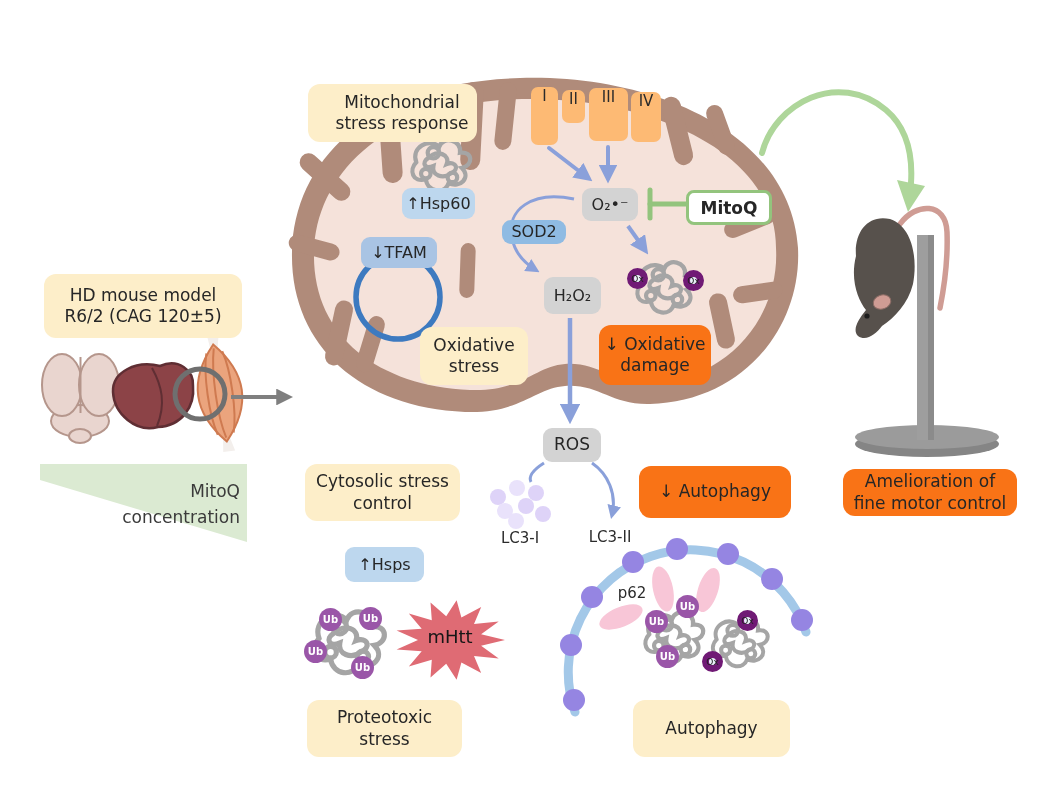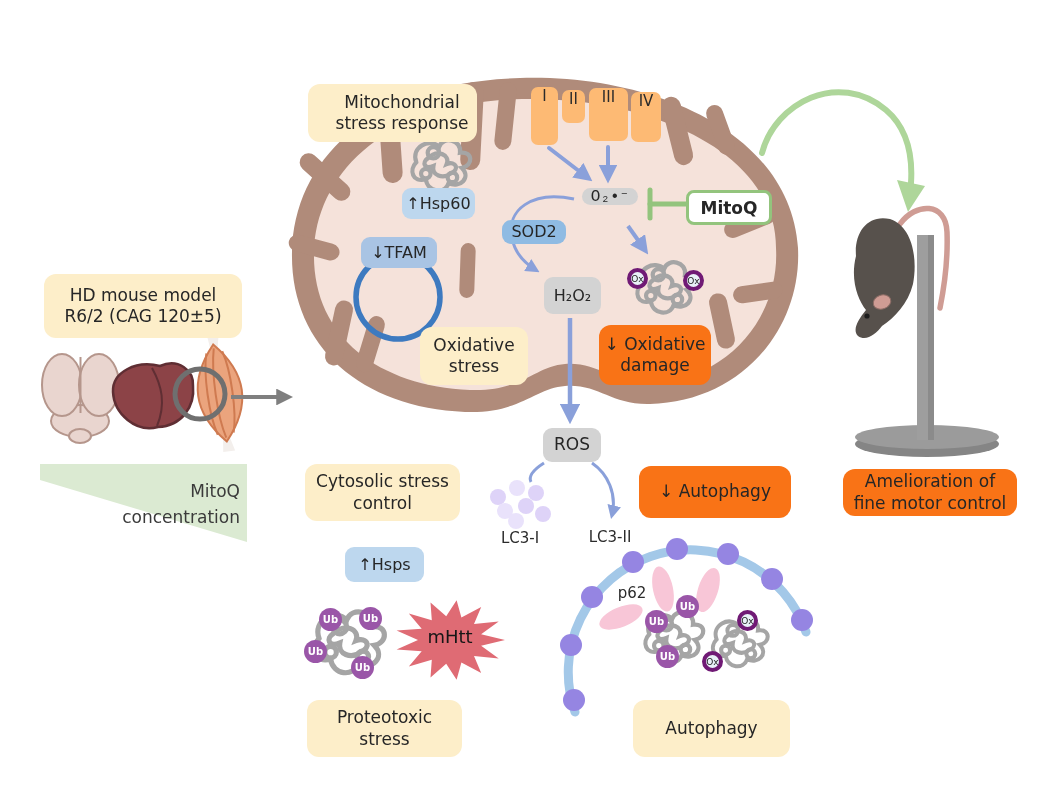--- a/index.html
+++ b/index.html
@@ -17,21 +17,21 @@
   .blue3{background:#8fbbe3;border-radius:9px;}
   .gray{background:#d3d3d3;border-radius:9px;}
   .complex{position:absolute;background:#fdba74;border-radius:7px;display:flex;
            justify-content:center;font-size:15px;color:#2b2b2b;padding-bottom:7px;box-sizing:border-box;}
   .mitoq{position:absolute;background:#ffffff;border:3px solid #93c47d;border-radius:8px;
          display:flex;align-items:center;justify-content:center;font-weight:bold;font-size:17px;}
   .plain-label{position:absolute;font-size:15px;text-align:center;color:#2b2b2b;}
   .badge-ub{position:absolute;width:23px;height:23px;border-radius:50%;background:#9a56a8;color:#fff;
             font-size:10px;font-weight:bold;display:flex;align-items:center;justify-content:center;}
   .badge-ox{position:absolute;width:21px;height:21px;border-radius:50%;background:#e9f1f8;color:#1f1f1f;
-            border:4px solid #701a75;box-sizing:border-box;font-size:9px;display:flex;align-items:center;justify-content:center;}
+            border:7px solid #701a75;box-sizing:border-box;font-size:9px;display:flex;align-items:center;justify-content:center;}
   .dot-lc3{position:absolute;width:16px;height:16px;border-radius:50%;}
   .dot-violet{position:absolute;width:22px;height:22px;border-radius:50%;background:#9585e2;}
   .wedge-label{position:absolute;left:95px;top:478px;width:145px;text-align:right;font-size:17px;
                line-height:1.55;color:#3a3a3a;}
   .mhtt-label{position:absolute;left:410px;top:626px;width:80px;text-align:center;font-size:18px;color:#161616;}
 </style>
 </head>
 <body>
 
 <div id="canvas">
@@ -203,21 +203,21 @@
   <div class="box blue2" style="left:361px;top:237px;width:76px;height:31px;font-size:16px;">
     <span>↓TFAM</span>
   </div>
   <div class="box blue3" style="left:502px;top:220px;width:64px;height:24px;font-size:16px;">
     <span>SOD2</span>
   </div>
   <div class="box blue" style="left:345px;top:547px;width:79px;height:35px;font-size:16px;">
     <span>↑Hsps</span>
   </div>
 
-  <div class="box gray" style="left:582px;top:188px;width:56px;height:17px;font-size:16px;font-family:Liberation Mono, monospace;">
+  <div class="box gray" style="left:582px;top:188px;width:56px;height:33px;font-size:16px;">
     <span>O₂•⁻</span>
   </div>
   <div class="box gray" style="left:544px;top:277px;width:57px;height:37px;font-size:16px;">
     <span>H₂O₂</span>
   </div>
   <div class="box gray" style="left:543px;top:428px;width:58px;height:34px;font-size:17px;">
     <span>ROS</span>
   </div>
 
   <div class="mitoq" style="left:686px;top:190px;width:80px;height:29px;">

